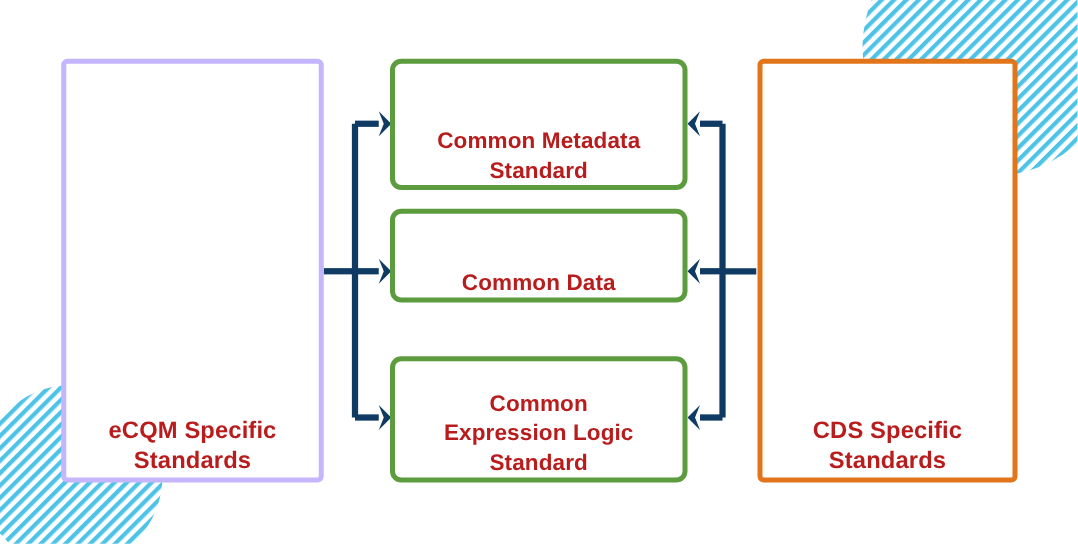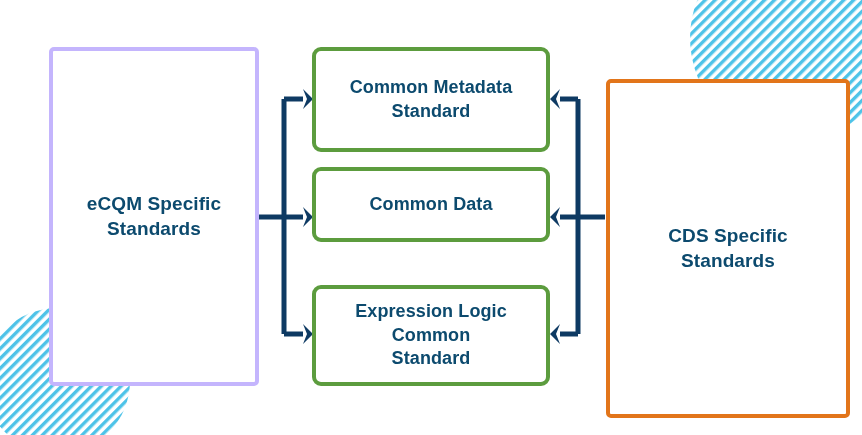--- a/index.html
+++ b/index.html
@@ -10,39 +10,38 @@
     overflow:hidden;
   }
   #stage{position:relative;width:862px;height:435px;overflow:hidden;background:#fff;}
 
   .deco{position:absolute;pointer-events:none;}
 
   .node{
     position:absolute;
     box-sizing:border-box;
     background:#ffffff;
-    display:flex;align-items:center;justify-content:center;
+    display:flex;align-items:flex-end;justify-content:center;
     text-align:center;
-    color:#0c4a6e;
+    color:#b91c1c;
     font-weight:700;
     letter-spacing:.1px;
   }
   .node .label{display:block;line-height:1.30;}
 
   
   #node-ecqm{
     left:49px;top:47px;width:210px;height:339px;
     border:4px solid #c4b5fd;border-radius:5px;
     font-size:19px;
   }
   #node-cds{
-    left:606px;top:47px;width:244px;height:339px;
+    left:606px;top:47px;width:208px;height:339px;
     border:4px solid #E2751A;border-radius:5px;
     font-size:19px;
-    margin-top:32px;
   }
 
   
   .node-green{
     left:312px;width:238px;
     border:4px solid #5C9C3E;border-radius:9px;
     font-size:18px;
   }
   #node-metadata{top:47px;height:105px;}
   #node-datamodel{top:167px;height:75px;}
@@ -107,22 +106,22 @@
   </div>
 
   <div class="node node-green" id="node-datamodel">
     <div>
       <span class="label">Common Data</span>
     </div>
   </div>
 
   <div class="node node-green" id="node-expression">
     <div>
+      <span class="label">Common</span>
       <span class="label">Expression Logic</span>
-      <span class="label">Common</span>
       <span class="label">Standard</span>
     </div>
   </div>
 
   <div class="node" id="node-cds">
     <div>
       <span class="label">CDS Specific</span>
       <span class="label">Standards</span>
     </div>
   </div>

